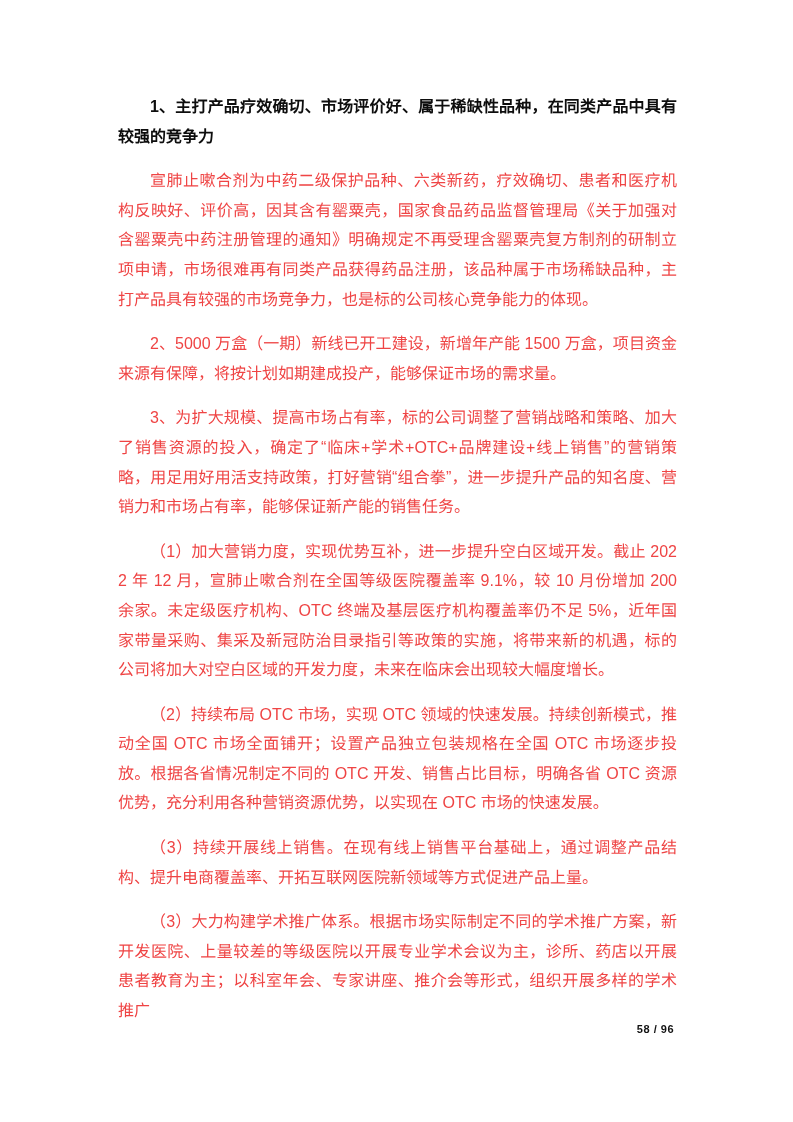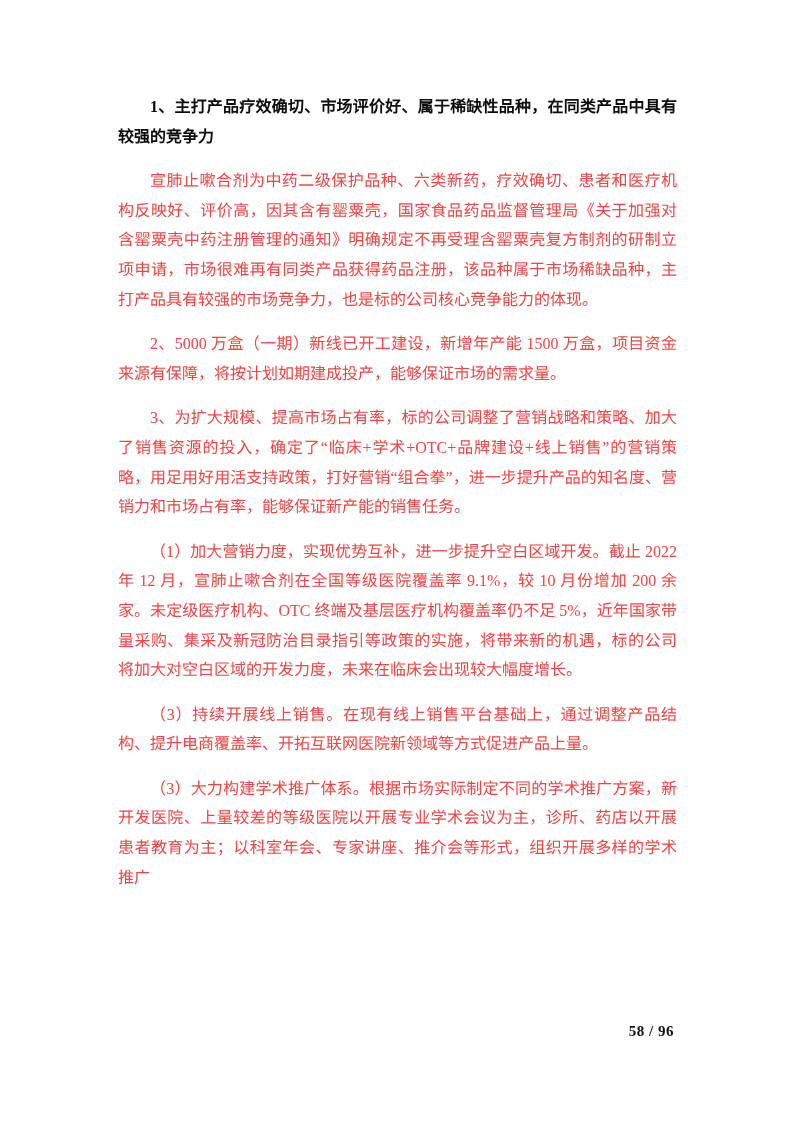--- a/index.html
+++ b/index.html
@@ -6,21 +6,21 @@
     margin: 0;
     padding: 0;
     background: #ffffff;
   }
   .page {
     position: relative;
     width: 793px;
     height: 1122px;
     background: #ffffff;
     overflow: hidden;
-    font-family: Liberation Serif, serif;
+    font-family: Liberation Sans, sans-serif;
   }
   .doc-body {
     position: absolute;
     left: 118px;
     top: 92px;
     width: 559px;
   }
   .para {
     margin: 0 0 15px 0;
     font-size: 16px;
@@ -31,33 +31,34 @@
     word-break: break-all;
   }
   .para.heading {
     font-weight: bold;
     color: #0d0d0d;
   }
   .page-number {
     position: absolute;
     top: 1023px;
     right: 119px;
-    font-size: 15px;
+    font-size: 11px;
     font-weight: bold;
     color: #111111;
     letter-spacing: 0.5px;
   }
 </style>
 </head>
 <body>
 
 <div class="page">
   <main class="doc-body">
       <p class="para heading">1、主打产品疗效确切、市场评价好、属于稀缺性品种，在同类产品中具有较强的竞争力</p>
       <p class="para body">宣肺止嗽合剂为中药二级保护品种、六类新药，疗效确切、患者和医疗机构反映好、评价高，因其含有罂粟壳，国家食品药品监督管理局《关于加强对含罂粟壳中药注册管理的通知》明确规定不再受理含罂粟壳复方制剂的研制立项申请，市场很难再有同类产品获得药品注册，该品种属于市场稀缺品种，主打产品具有较强的市场竞争力，也是标的公司核心竞争能力的体现。</p>
       <p class="para body">2、5000 万盒（一期）新线已开工建设，新增年产能 1500 万盒，项目资金来源有保障，将按计划如期建成投产，能够保证市场的需求量。</p>
       <p class="para body">3、为扩大规模、提高市场占有率，标的公司调整了营销战略和策略、加大了销售资源的投入，确定了“临床+学术+OTC+品牌建设+线上销售”的营销策略，用足用好用活支持政策，打好营销“组合拳”，进一步提升产品的知名度、营销力和市场占有率，能够保证新产能的销售任务。</p>
       <p class="para body">（1）加大营销力度，实现优势互补，进一步提升空白区域开发。截止 2022 年 12 月，宣肺止嗽合剂在全国等级医院覆盖率 9.1%，较 10 月份增加 200 余家。未定级医疗机构、OTC 终端及基层医疗机构覆盖率仍不足 5%，近年国家带量采购、集采及新冠防治目录指引等政策的实施，将带来新的机遇，标的公司将加大对空白区域的开发力度，未来在临床会出现较大幅度增长。</p>
+      <p class="para body">（2）持续布局 OTC 市场，实现 OTC 领域的快速发展。持续创新模式，推动全国 OTC 市场全面铺开；设置产品独立包装规格在全国 OTC 市场逐步投放。根据各省情况制定不同的 OTC 开发、销售占比目标，明确各省 OTC 资源优势，充分利用各种营销资源优势，以实现在 OTC 市场的快速发展。</p>
       <p class="para body">（3）持续开展线上销售。在现有线上销售平台基础上，通过调整产品结构、提升电商覆盖率、开拓互联网医院新领域等方式促进产品上量。</p>
       <p class="para body">（3）大力构建学术推广体系。根据市场实际制定不同的学术推广方案，新开发医院、上量较差的等级医院以开展专业学术会议为主，诊所、药店以开展患者教育为主；以科室年会、专家讲座、推介会等形式，组织开展多样的学术推广</p>
     </main>
   <footer class="page-number">58 / 96</footer>
 </div>
 
 </body></html>

